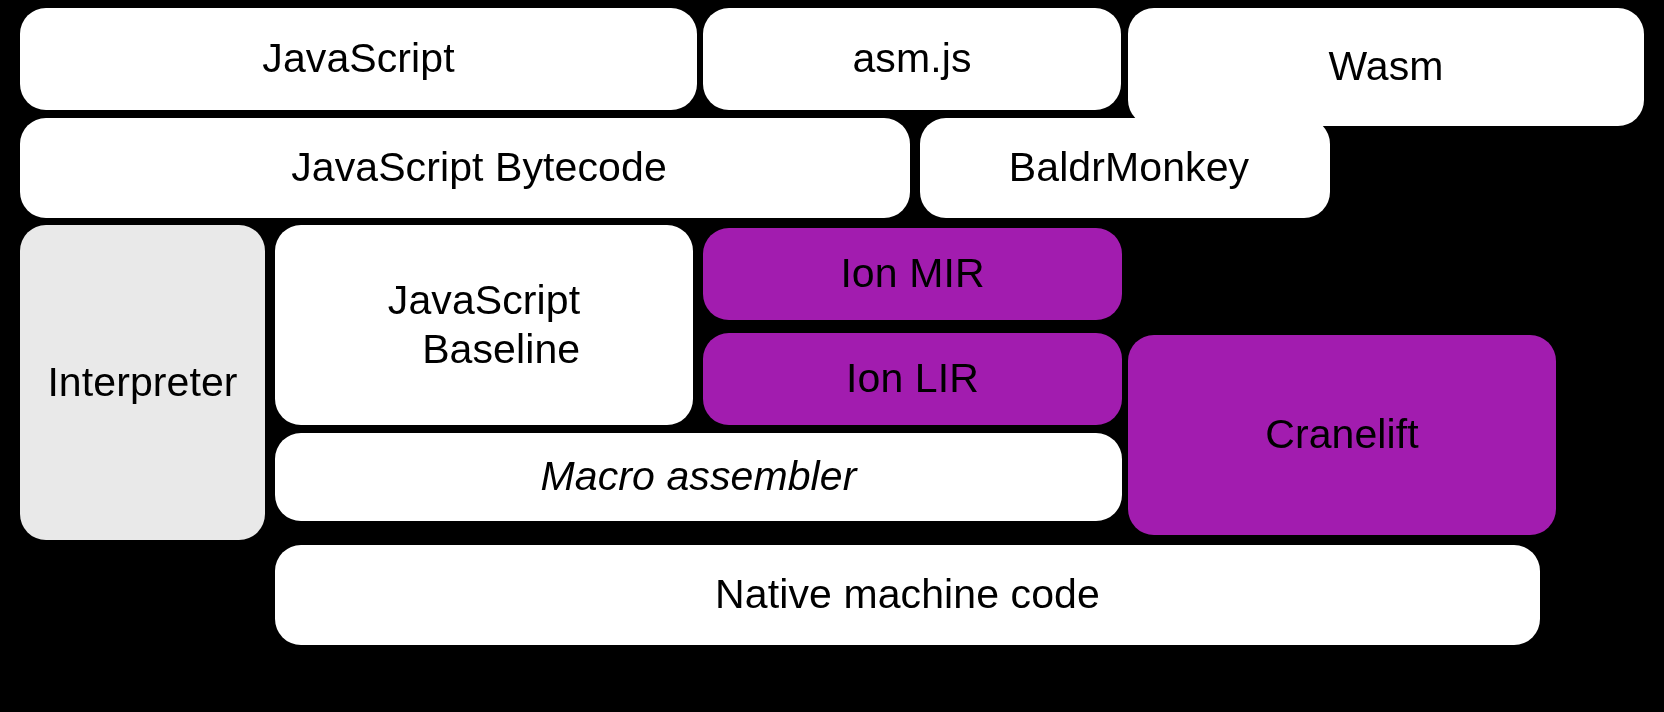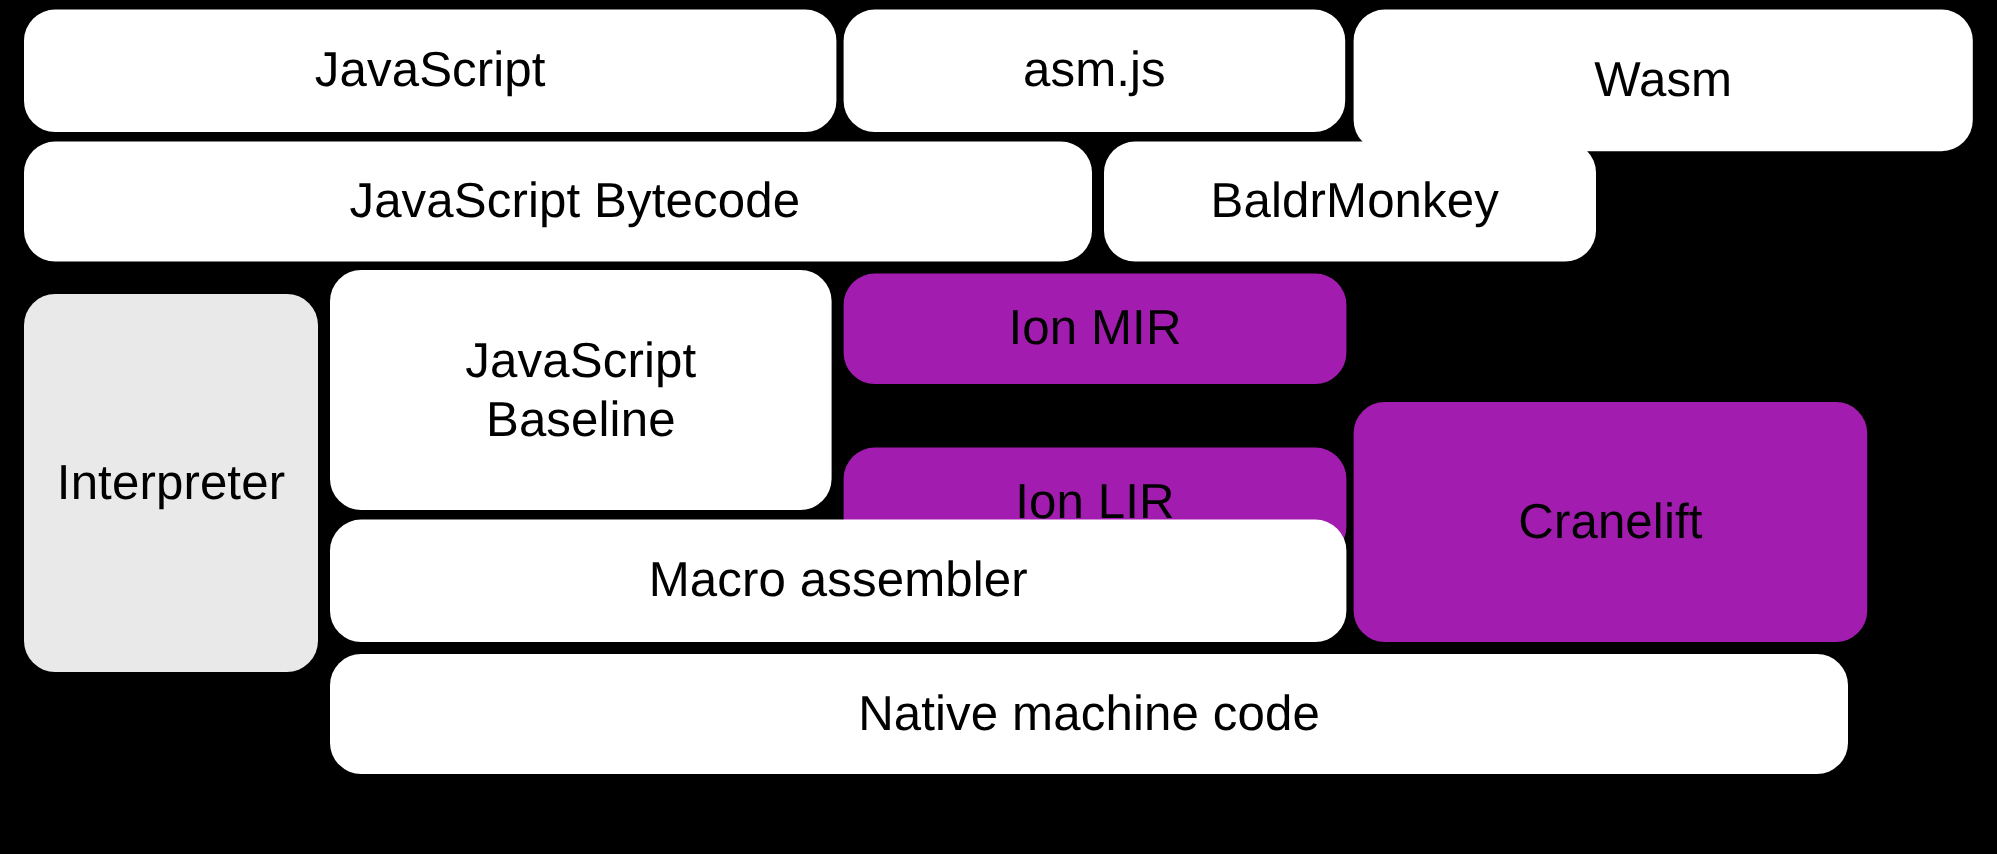--- a/index.html
+++ b/index.html
@@ -19,21 +19,21 @@
     overflow: hidden;
   }
   .box {
     position: absolute;
     box-sizing: border-box;
     background: #ffffff;
     border-radius: 26px;
     display: flex;
     align-items: center;
     justify-content: center;
-    text-align: center;
+    text-align: right;
     color: #000000;
     font-size: 41px;
     line-height: 1.16;
     font-weight: 400;
     letter-spacing: 0.1px;
     white-space: pre-line;
     padding: 2px 8px;
     user-select: none;
   }
   .box.gray   { background: #e9e9e9; }
@@ -43,21 +43,21 @@
 </style>
 </head>
 <body>
 
 <div id="stage" style="background: rgb(0, 0, 0);">
     <div class="box" style="left: 20px; top: 8px; width: 677px; height: 102px;">JavaScript</div>
     <div class="box" style="left: 703px; top: 8px; width: 418px; height: 102px;">asm.js</div>
     <div class="box" style="left: 1128px; top: 8px; width: 516px; height: 118px;">Wasm</div>
     <div class="box" style="left: 20px; top: 118px; width: 890px; height: 100px; padding-left: 36px;">JavaScript Bytecode</div>
     <div class="box" style="left: 920px; top: 118px; width: 410px; height: 100px; padding-left: 16px;">BaldrMonkey</div>
-    <div class="box gray" style="left: 20px; top: 225px; width: 245px; height: 315px; margin-top: 20px;">Interpreter</div>
+    <div class="box gray" style="left: 20px; top: 225px; width: 245px; height: 315px;">Interpreter</div>
     <div class="box multiline" style="left: 275px; top: 225px; width: 418px; height: 200px;">JavaScript
 Baseline</div>
     <div class="box green" style="left: 703px; top: 228px; width: 419px; height: 92px;">Ion MIR</div>
-    <div class="box green" style="left: 703px; top: 333px; width: 419px; height: 92px; margin-top: 40px;">Ion LIR</div>
+    <div class="box green" style="left: 703px; top: 333px; width: 419px; height: 92px;">Ion LIR</div>
     <div class="box pink" style="left: 1128px; top: 335px; width: 428px; height: 200px;">Cranelift</div>
-    <div class="box" style="left: 275px; top: 433px; width: 847px; height: 102px;">Macro assembler</div>
+    <div class="box" style="left: 275px; top: 433px; width: 847px; height: 88px; font-style: italic;">Macro assembler</div>
     <div class="box" style="left: 275px; top: 545px; width: 1265px; height: 100px;">Native machine code</div>
   </div>
 
 </body></html>

